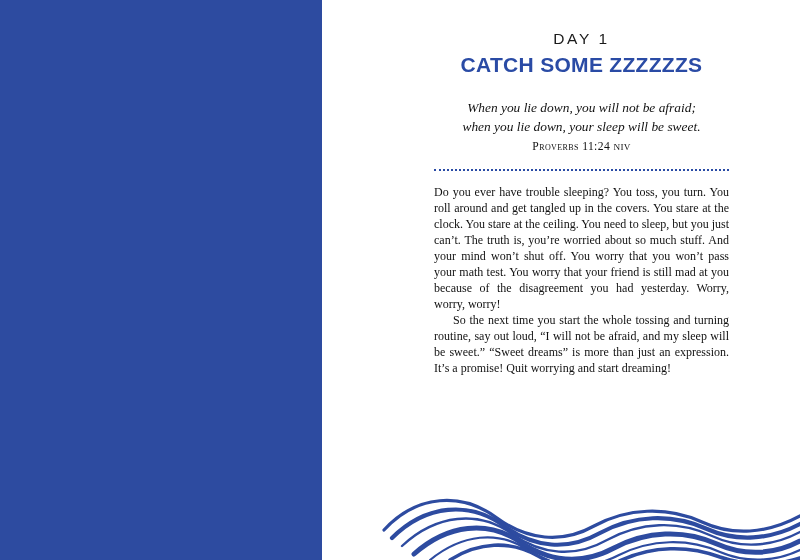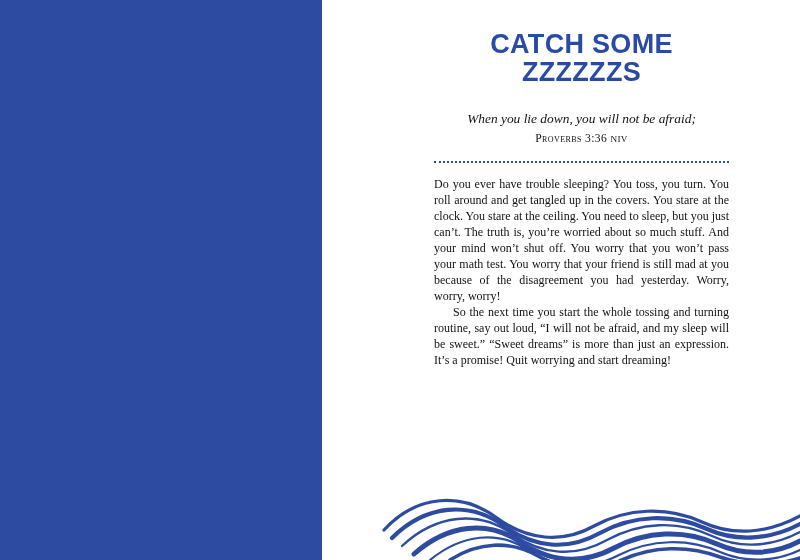--- a/index.html
+++ b/index.html
@@ -49,21 +49,21 @@
     font-family: "Liberation Sans", sans-serif;
     font-size: 15.5px;
     letter-spacing: 2.6px;
     color: #1a1a1a;
     font-weight: 400;
     margin: 0 0 6px 0;
   }
   .title {
     text-align: center;
     font-family: "Liberation Sans", sans-serif;
-    font-size: 27px;
+    font-size: 21px;
     font-weight: bold;
     color: #2a4ba5;
     letter-spacing: 0.3px;
     margin: 0 0 22px 0;
     line-height: 1.05;
   }
   .verse {
     text-align: center;
     font-style: italic;
     font-size: 13.4px;
@@ -114,29 +114,31 @@
 </head>
 <body>
 
 <div id="page">
 
   <div id="left-panel"></div>
 
   <div id="right-page">
     <div id="content">
 
+      <div class="day-label">DAY 1</div>
 
       <h1 class="title">CATCH SOME ZZZZZZS</h1>
 
       <div class="verse">
         <div>When you lie down, you will not be afraid;</div>
+        <div>when you lie down, your sleep will be sweet.</div>
       </div>
 
       <div class="verse-ref">
-        <span>Proverbs 3:36</span>
+        <span>Proverbs 11:24</span>
         <span class="version">NIV</span>
       </div>
 
       <div class="dotted-rule"></div>
 
       <div class="body-text">
         <p>Do you ever have trouble sleeping? You toss, you turn. You roll around and get tangled up in the covers. You stare at the clock. You stare at the ceiling. You need to sleep, but you just can’t. The truth is, you’re worried about so much stuff. And your mind won’t shut off. You worry that you won’t pass your math test. You worry that your friend is still mad at you because of the disagreement you had yesterday. Worry, worry, worry!</p>
         <p class="indent">So the next time you start the whole tossing and turning routine, say out loud, “I will not be afraid, and my sleep will be sweet.” “Sweet dreams” is more than just an expression. It’s a promise! Quit worrying and start dreaming!</p>
       </div>
 

